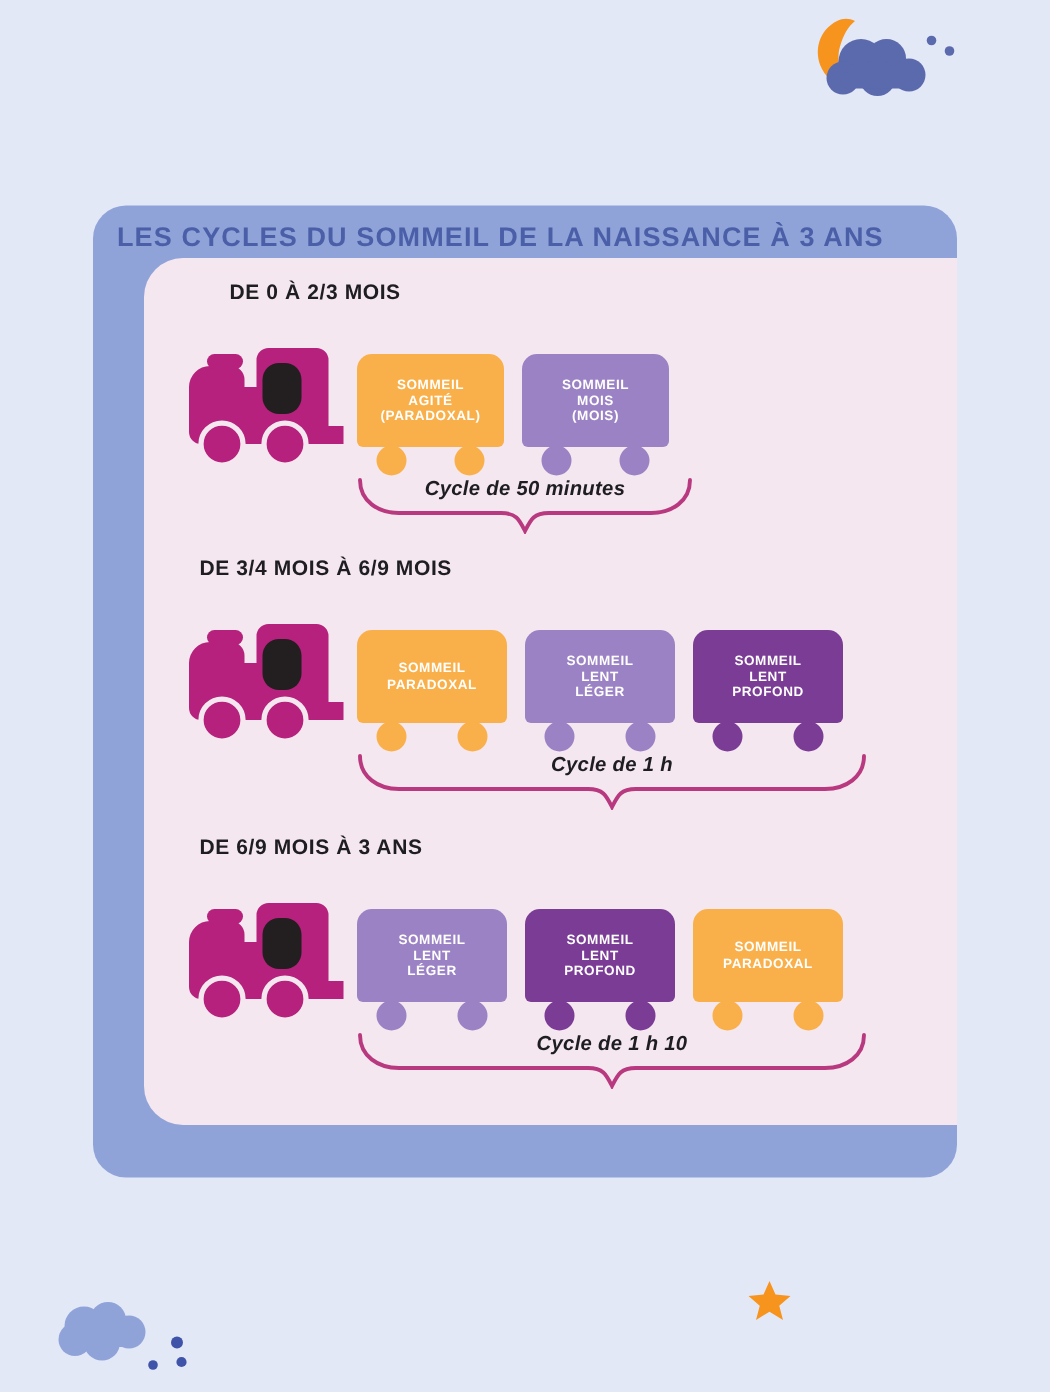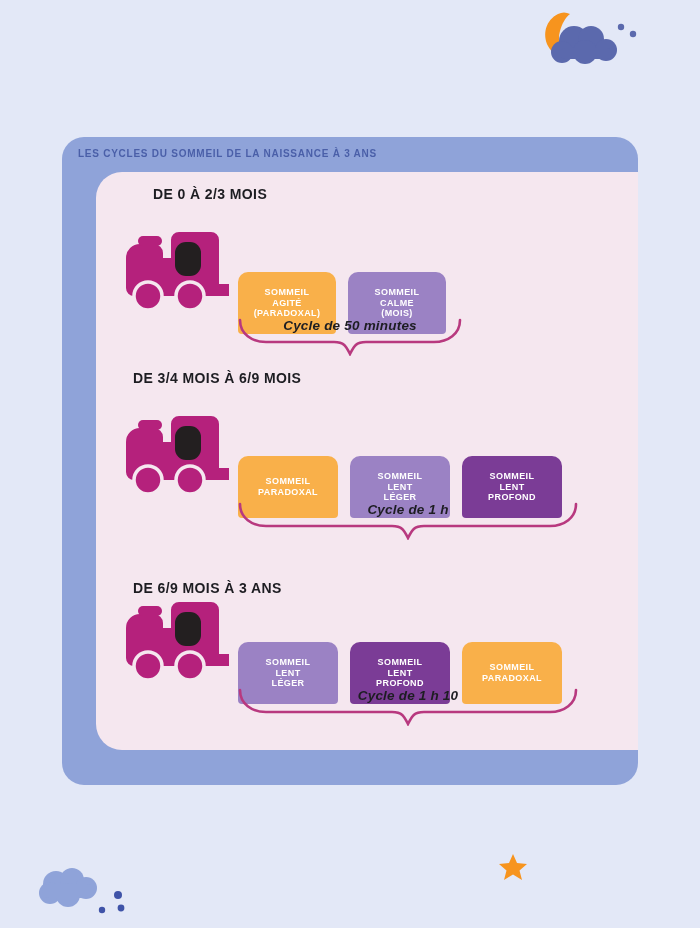--- a/index.html
+++ b/index.html
@@ -24,21 +24,21 @@
 
   
   .blue-frame {
     position: absolute; left: 62px; top: 137px;
     width: 576px; height: 648px;
     background: #8fa3d9;
     border-radius: 22px;
   }
   .frame-title {
     position: absolute; left: 78px; top: 148px;
-    font-size: 10px; font-weight: bold; letter-spacing: .75px;
+    font-size: 18px; font-weight: bold; letter-spacing: .75px;
     color: #4a5fa8;
   }
   .inner-panel {
     position: absolute; left: 96px; top: 172px;
     width: 542px; height: 578px;
     background: #f5e7ef;
     border-radius: 26px 0 0 26px;
   }
 
   
@@ -49,21 +49,21 @@
   }
   .train-row { position: absolute; left: 30px; }
   .loco { position: absolute; left: 0; top: 0; }
   .wagon { position: absolute; top: 0; }
   .wagon-body {
     position: relative; width: 100%; height: 62px;
     border-radius: 10px 10px 4px 4px;
     display: flex; flex-direction: column;
     align-items: center; justify-content: center;
     color: #ffffff; font-weight: bold; letter-spacing: .4px;
-    text-align: center; line-height: 1.18; margin-top: 36px;
+    text-align: center; line-height: 1.18;
   }
   .wagon-body span { display: block; }
   .wheel {
     position: absolute; width: 26px; height: 26px; border-radius: 50%;
     top: 58px; border: 3px solid #f5e7ef;
   }
   .wheel.l { left: 10px; }
   .wheel.r { right: 10px; }
 
   .brace { position: absolute; }
@@ -116,21 +116,21 @@
               <span>SOMMEIL</span>
               <span>AGITÉ</span>
               <span>(PARADOXAL)</span>
             </div>
           </div>
           <div class="wagon" style="left: 222px; top: 12px; width: 98px;">
             <div class="wheel l" style="background:#9b82c4"></div>
             <div class="wheel r" style="background:#9b82c4"></div>
             <div class="wagon-body" style="background:#9b82c4;font-size:9px">
               <span>SOMMEIL</span>
-              <span>CALME</span>
+              <span>MOIS</span>
               <span>(MOIS)</span>
             </div>
           </div>
         </div>
         <div class="brace" style="left: 142px; top: 130px;"><svg width="224" height="40" viewBox="0 0 224 40">
             <path d="M2,4 C2,18 14,26 28,26 L96,26 C106,26 108,30 112,38 C116,30 118,26 128,26 L196,26 C210,26 222,18 222,4" fill="none" stroke="#b8397f" stroke-width="2.6" stroke-linecap="round"></path>
           </svg></div>
         <div class="cycle-label" style="left: 254px; top: 132px; transform: translateX(-50%);">Cycle de 50 minutes</div>
       </div>
       <div class="section" style="left: 96px; top: 370px;">
@@ -171,21 +171,21 @@
               <span>PROFOND</span>
             </div>
           </div>
         </div>
         <div class="brace" style="left: 142px; top: 130px;"><svg width="340" height="40" viewBox="0 0 340 40">
             <path d="M2,4 C2,18 14,26 28,26 L154,26 C164,26 166,30 170,38 C174,30 176,26 186,26 L312,26 C326,26 338,18 338,4" fill="none" stroke="#b8397f" stroke-width="2.6" stroke-linecap="round"></path>
           </svg></div>
         <div class="cycle-label" style="left: 312px; top: 132px; transform: translateX(-50%);">Cycle de 1 h</div>
       </div>
       <div class="section" style="left: 96px; top: 556px;">
-        <div class="sec-head" style="top: 0px; margin-top: 24px;">DE 6/9 MOIS À 3 ANS</div>
+        <div class="sec-head" style="top: 0px;">DE 6/9 MOIS À 3 ANS</div>
         <div class="train-row" style="top: 38px; height: 92px;">
           <div class="loco"><svg width="108" height="88" viewBox="0 0 108 88">
               <g fill="#b5217c">
                 <path d="M14 20 h14 a9 9 0 0 1 9 9 v5 h8 V16 a8 8 0 0 1 8-8 h32 a8 8 0 0 1 8 8 v44 h10 v12 H8 a8 8 0 0 1-8-8 V34 a14 14 0 0 1 14-14 Z"></path>
                 <rect x="12" y="12" width="24" height="10" rx="5"></rect>
               </g>
               <rect x="49" y="18" width="26" height="34" rx="11" fill="#231f20"></rect>
               <circle cx="22" cy="72" r="14" fill="#b5217c" stroke="#f5e7ef" stroke-width="3.5"></circle>
               <circle cx="64" cy="72" r="14" fill="#b5217c" stroke="#f5e7ef" stroke-width="3.5"></circle>
             </svg></div>

